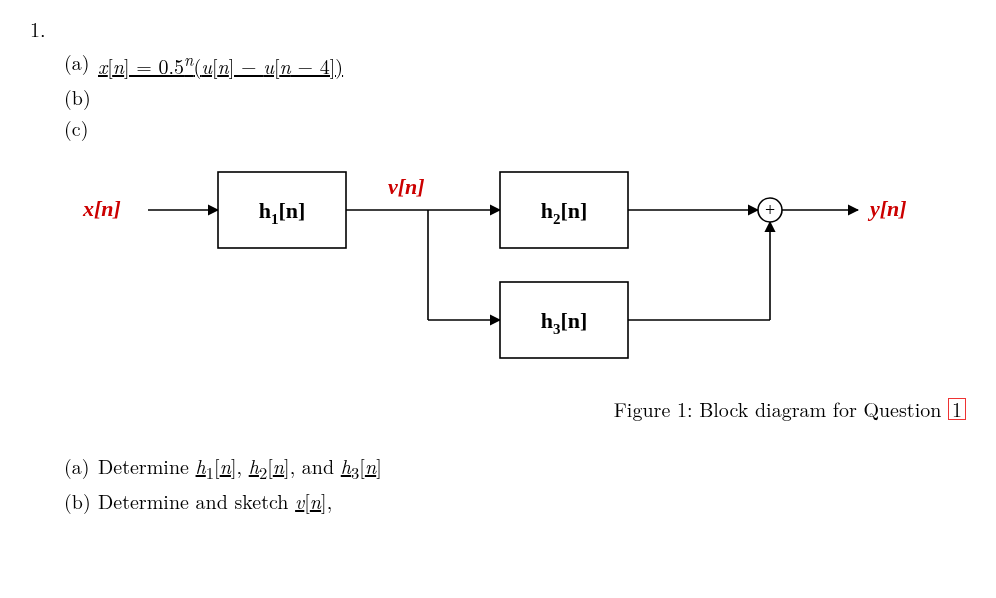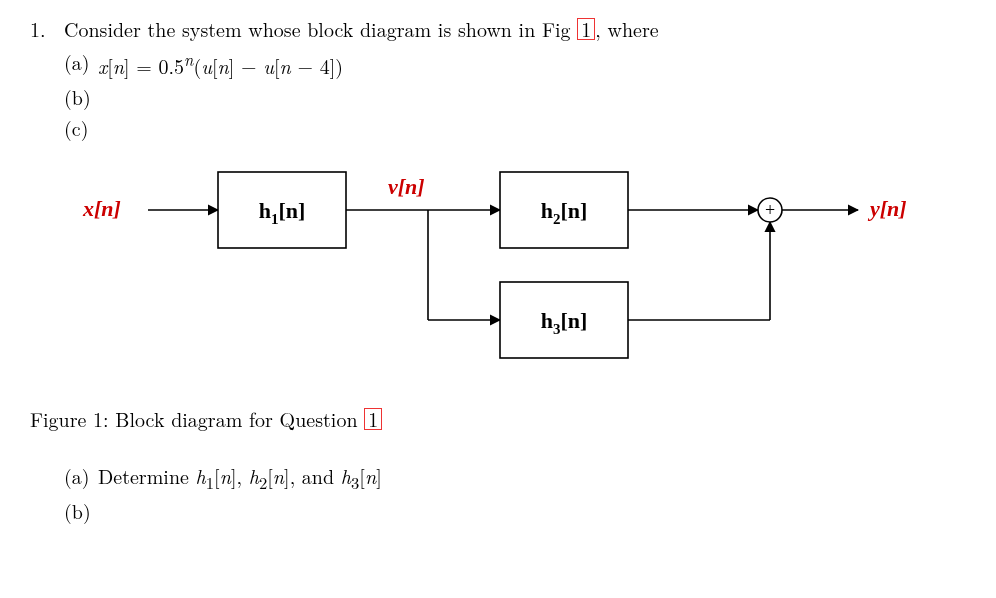--- a/index.html
+++ b/index.html
@@ -15,41 +15,38 @@
   .page {
     padding: 14px 30px 0 30px;
     box-sizing: border-box;
   }
   .ql { display: flex; align-items: flex-start; margin-bottom: 4px; }
   .qnum { width: 34px; flex: 0 0 34px; }
   .sublist { margin-left: 34px; margin-top: 4px; }
   .subrow { display: flex; align-items: flex-start; margin-bottom: 2px; }
   .sublab { width: 34px; flex: 0 0 34px; }
   .refbox { display:inline-block; border:1px solid #e33; padding:0 3px; line-height:1; }
-  .math { font-style: italic; }
+  .math { font-style: italic; text-decoration: underline; }
   .rm { font-style: normal; }
 
   .figwrap { width: 100%; }
   svg.diagram { display:block; margin: 18px auto 0 auto; }
-  .figcap { text-align:left; margin-top:24px; font-size:20px; }
+  .figcap { text-align:right; margin-top:14px; font-size:20px; }
 
   .siglabel { font-family: "Times New Roman", Times, serif; font-weight: bold; font-style: italic; fill:#c00; font-size:22px; }
   .blocklabel { font-family: "Times New Roman", Times, serif; font-weight: bold; font-size:22px; }
   .blocklabel .sub { font-size:15px; }
 </style>
 </head>
 <body>
 
 <div class="page">
 
   <div class="ql">
     <div class="qnum">1.</div>
-    <div>
-      <span>Consider the system whose block diagram is shown in Fig </span><span class="refbox">1</span><span>, where</span>
-    </div>
   </div>
 
   <div class="sublist">
     <div class="subrow">
       <div class="sublab">(a)</div>
       <div>
         <span class="math"><span>x</span><span class="rm">[</span><span>n</span><span class="rm">] = 0.5</span><sup><span>n</span></sup><span class="rm">(</span><span>u</span><span class="rm">[</span><span>n</span><span class="rm">] − </span><span>u</span><span class="rm">[</span><span>n</span><span class="rm"> − 4])</span></span>
       </div>
     </div>
     <div class="subrow">
@@ -115,16 +112,19 @@
 
   <div class="sublist" style="margin-top:28px;">
     <div class="subrow">
       <div class="sublab">(a)</div>
       <div>
         Determine <span class="math">h</span><sub>1</sub>[<span class="math">n</span>], <span class="math">h</span><sub>2</sub>[<span class="math">n</span>], and <span class="math">h</span><sub>3</sub>[<span class="math">n</span>]
       </div>
     </div>
     <div class="subrow">
       <div class="sublab">(b)</div>
+      <div>
+        Determine and sketch <span class="math">v</span>[<span class="math">n</span>],
+      </div>
     </div>
   </div>
 
 </div>
 
 </body></html>

